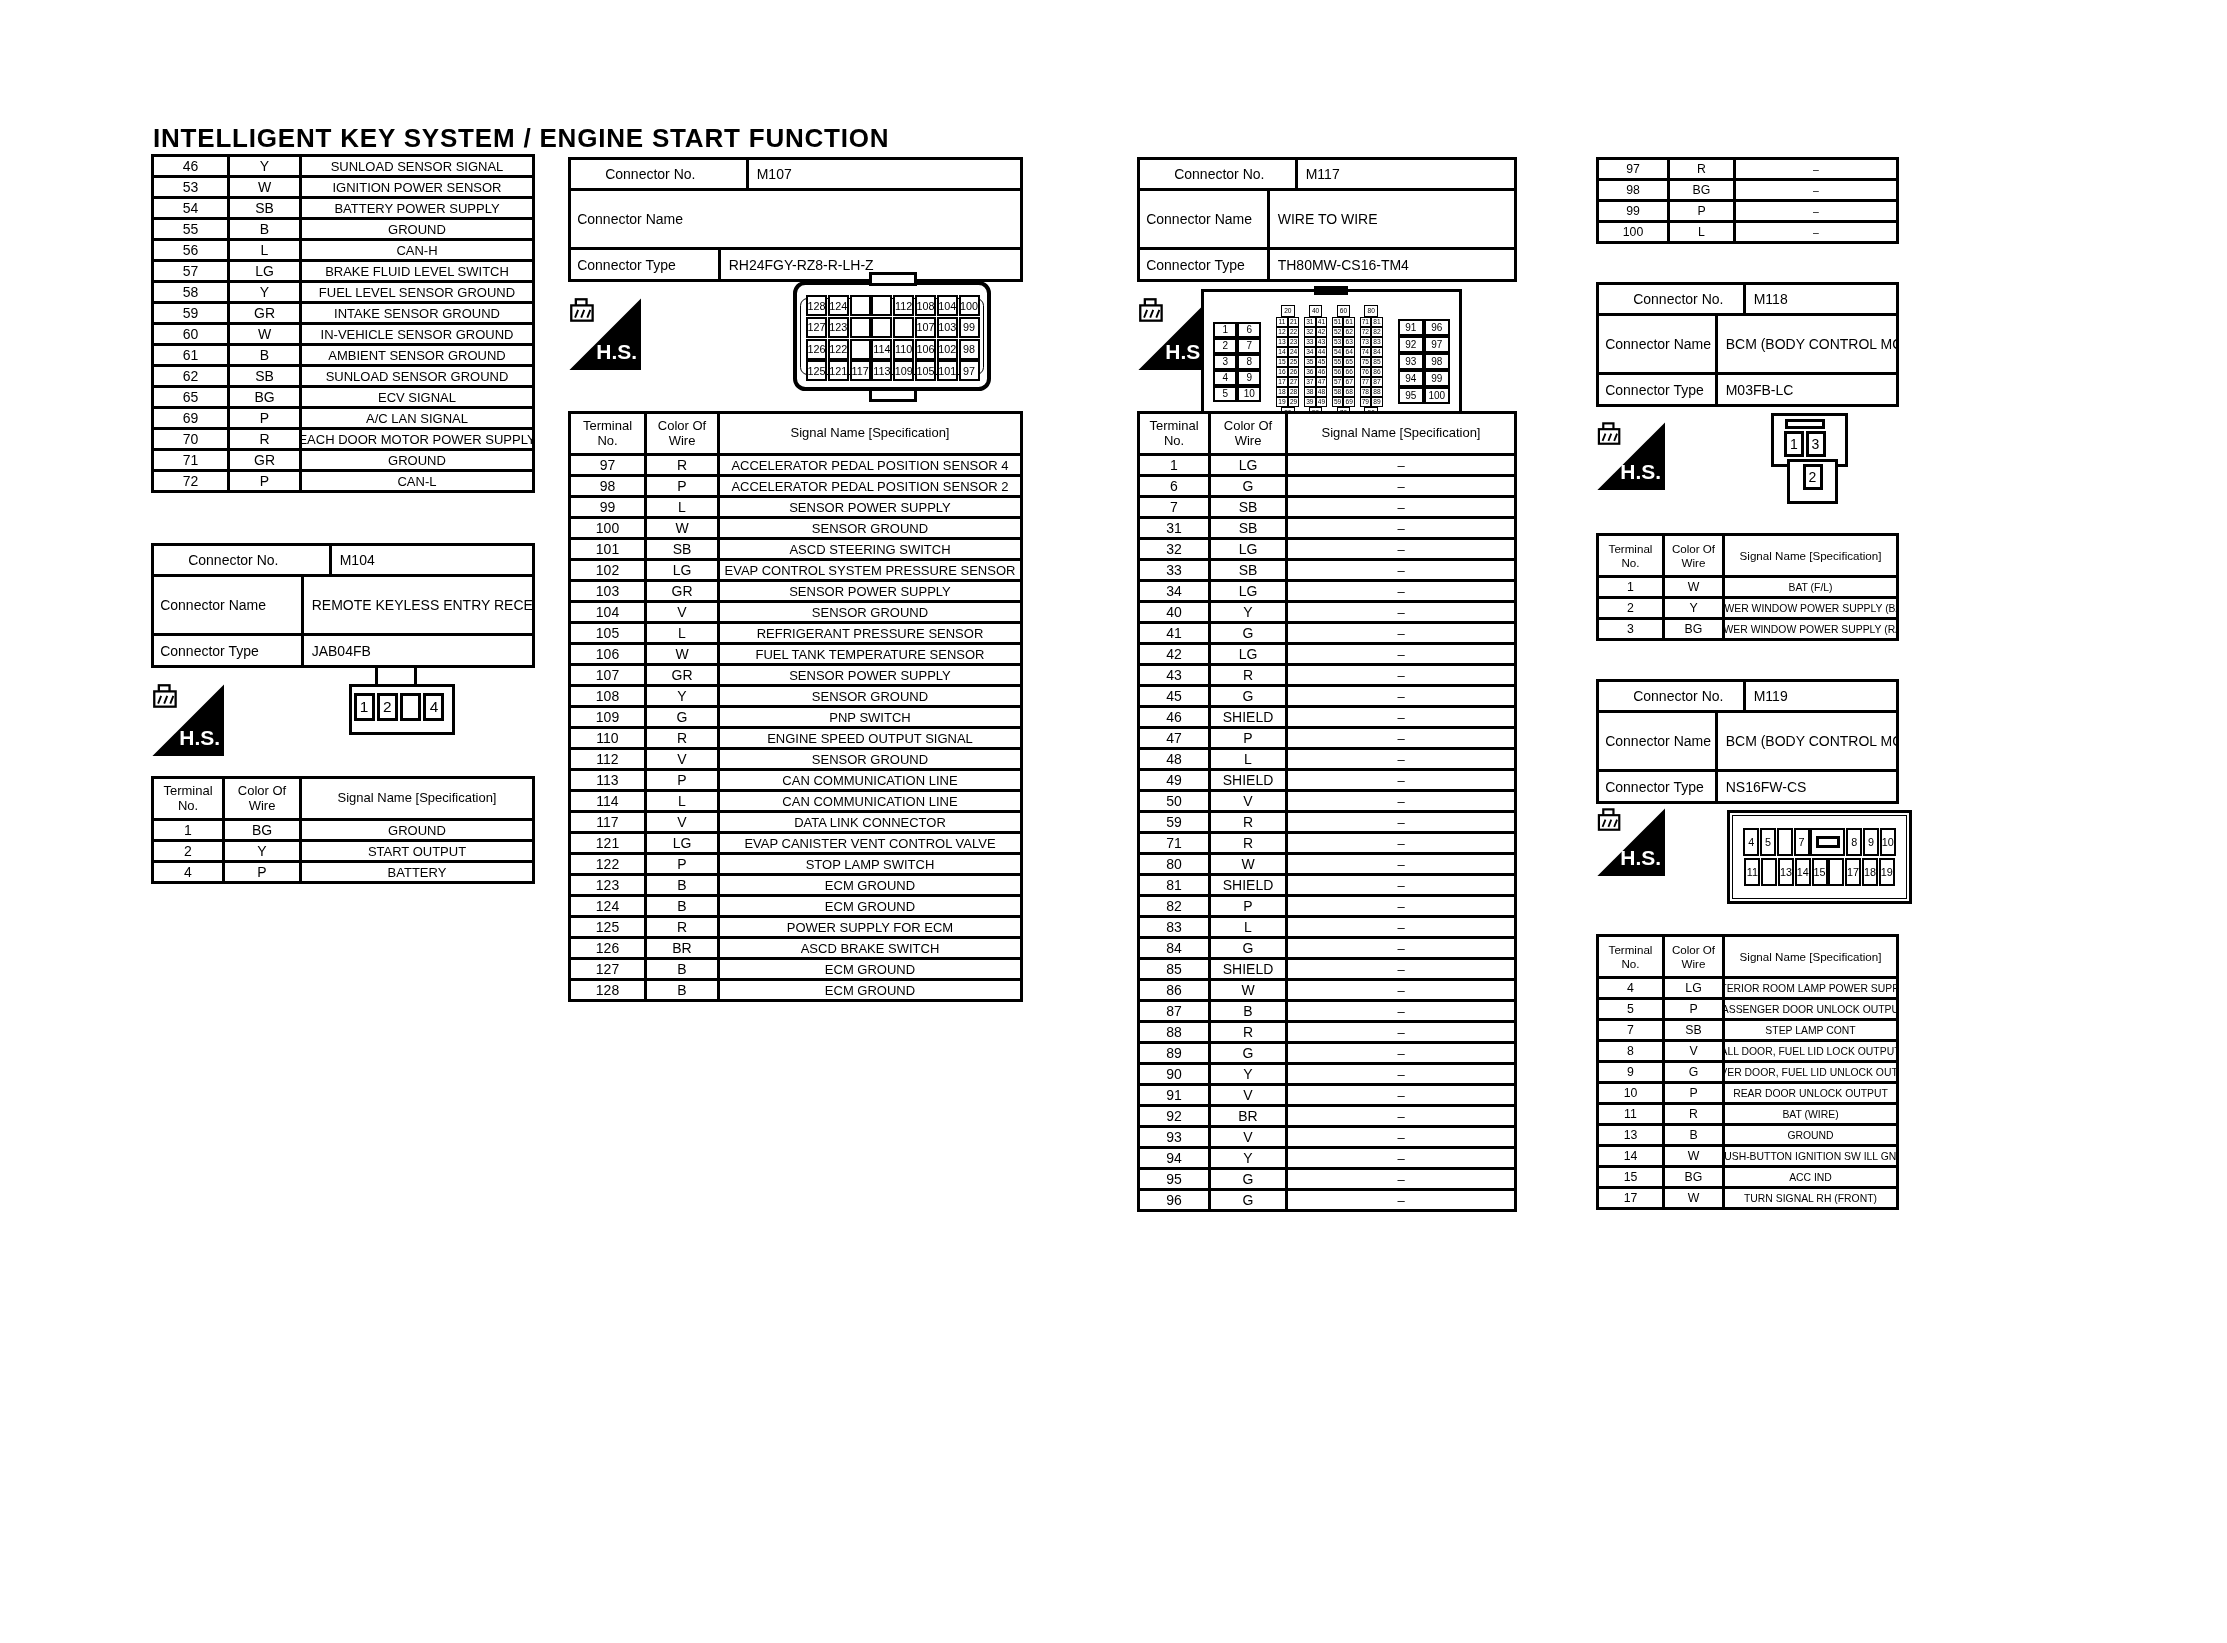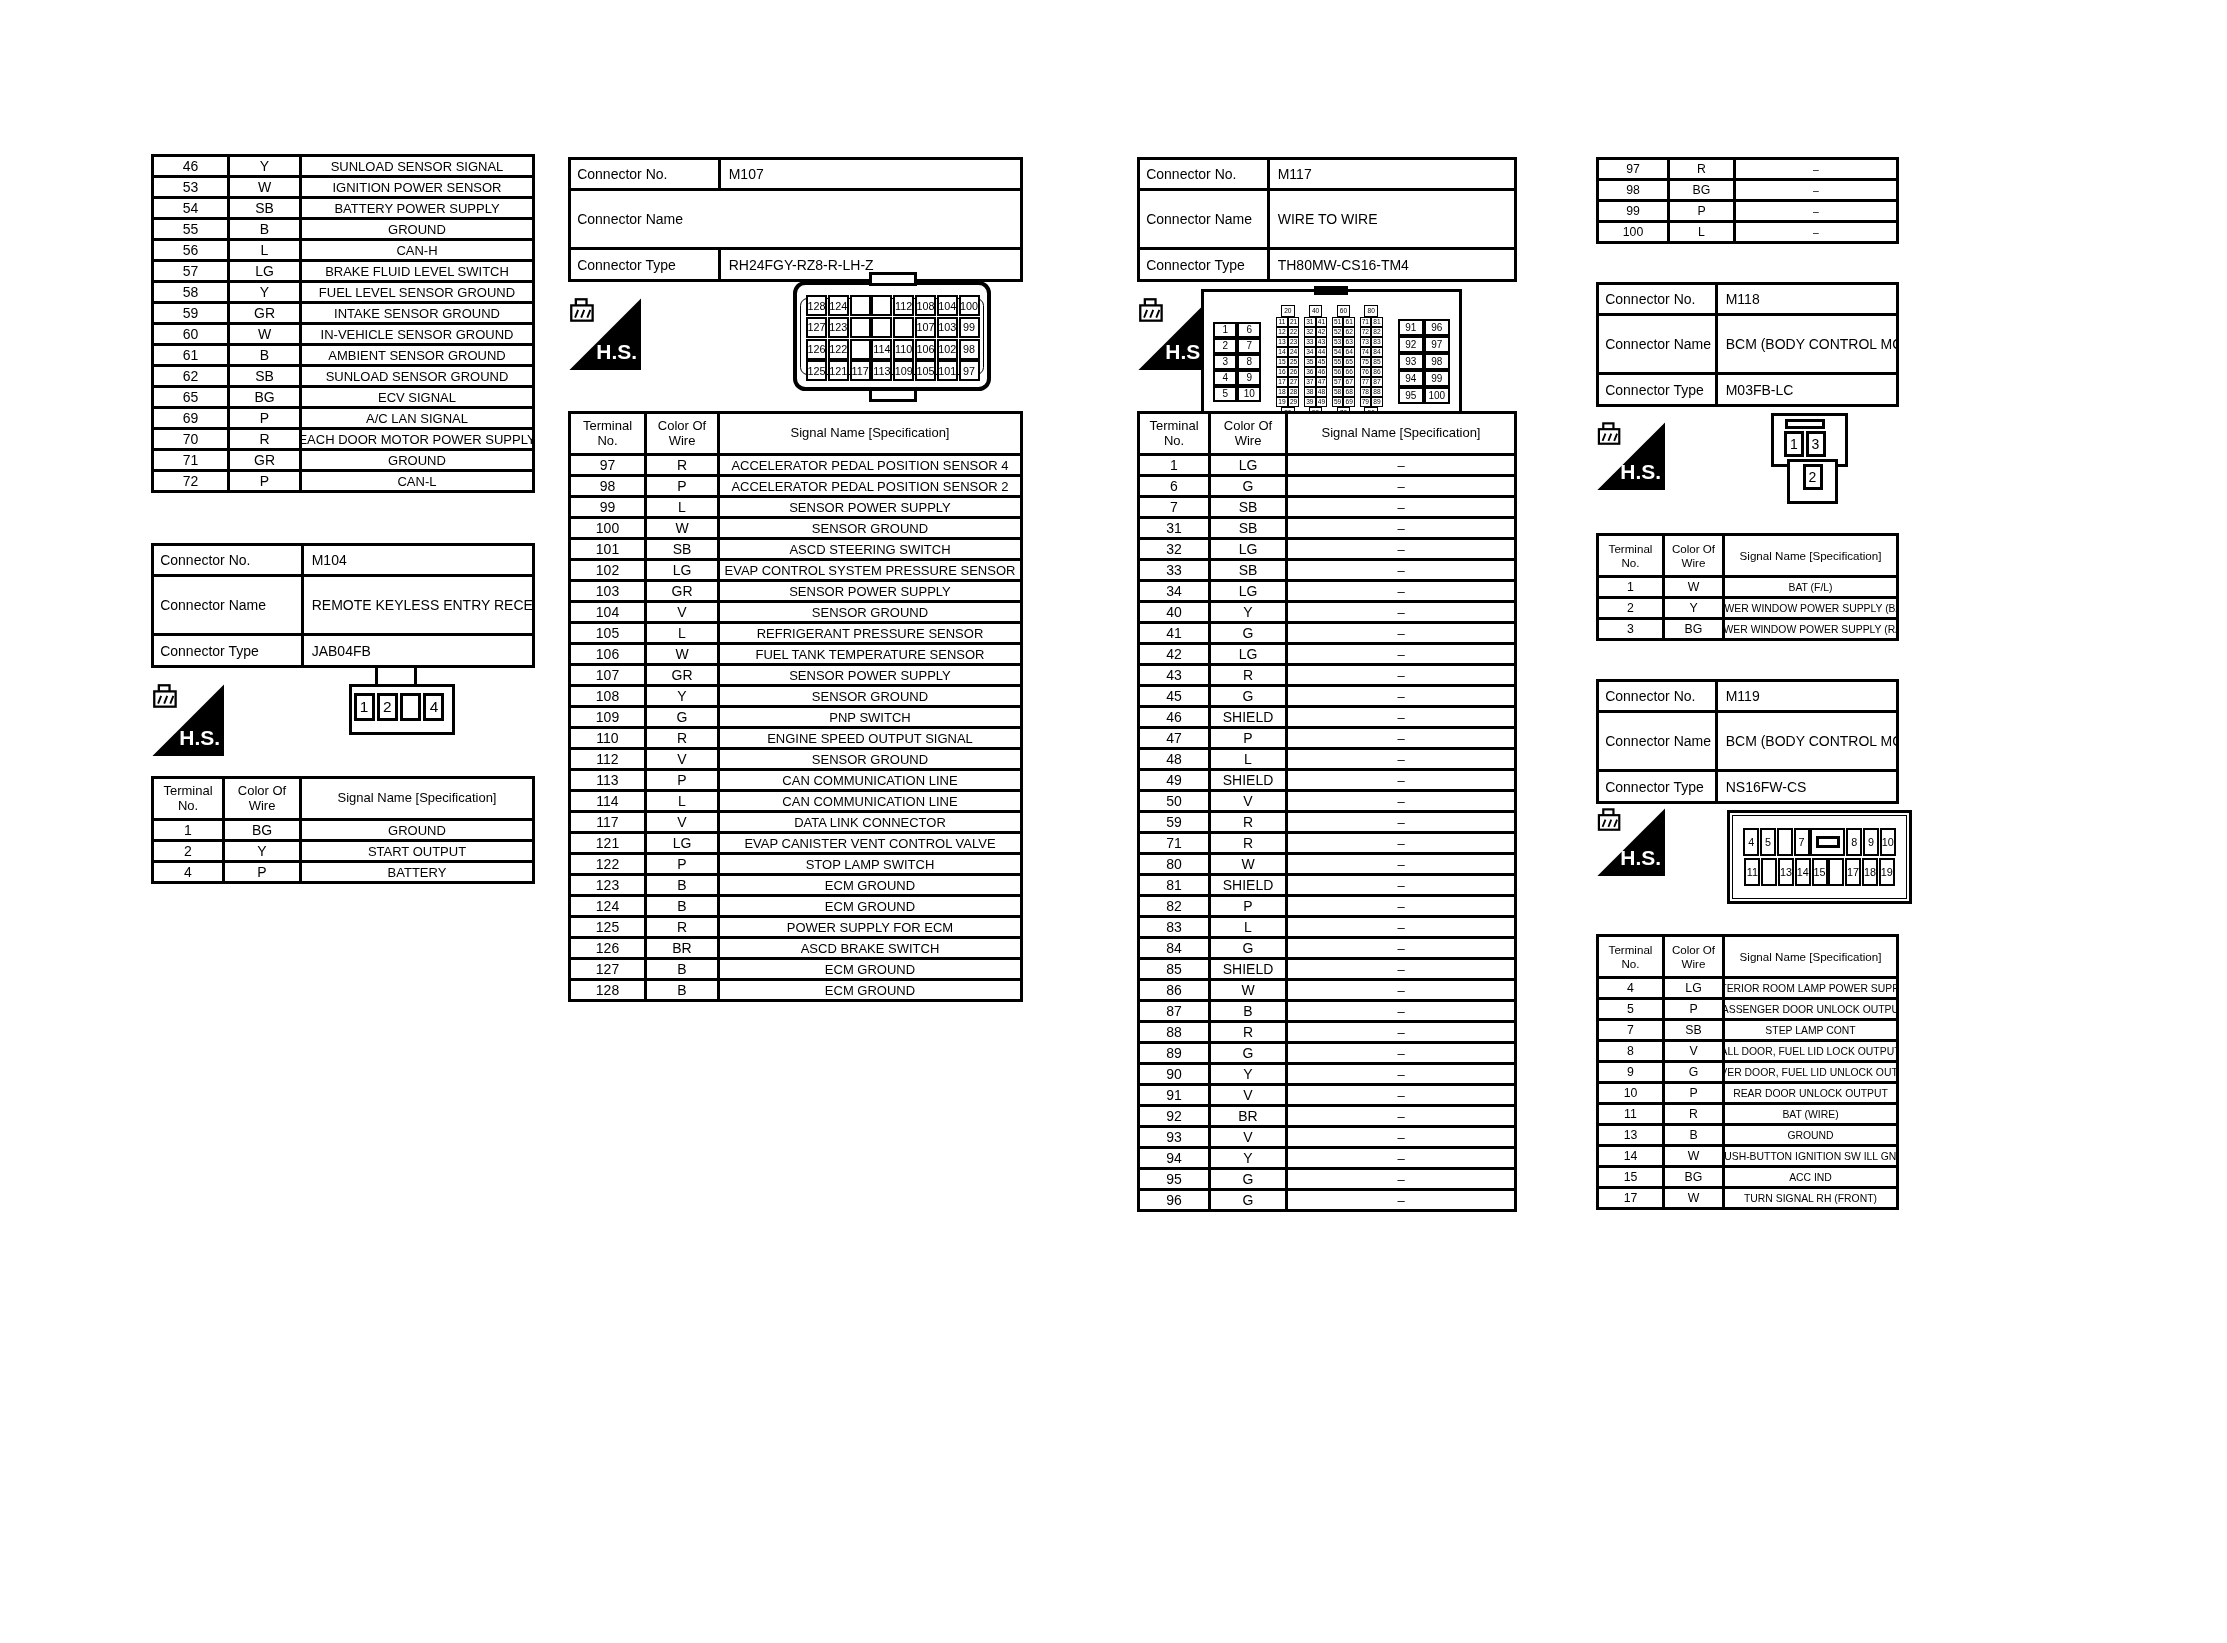--- a/index.html
+++ b/index.html
@@ -23,21 +23,21 @@
   .th .td{font-size:13px;white-space:pre-line;text-align:center;line-height:1.15;}
   .th .td.sig{font-size:13px;}
   .small .th .td{font-size:11.6px;}
 
   
   .chd .hrow{display:grid;grid-template-columns:var(--lc) 1fr;align-items:center;}
   .chd .hrow + .hrow{border-top:3.1px solid #000;}
   .chd .lab{font-size:14px;padding-left:6.2px;align-self:center;}
   .chd .val{font-size:14px;padding-left:7.7px;border-left:3.1px solid #000;height:100%;
             display:flex;align-items:center;white-space:nowrap;overflow:hidden;}
-  .h1{height:28px;} .h2{height:56px;} .h3{height:29px;}
+  .h1{height:28px;padding-left:28px;} .h2{height:56px;} .h3{height:29px;}
 
   
   .hs{position:absolute;width:73px;height:73px;}
   .hs .tri{position:absolute;inset:0;background:#000;clip-path:polygon(100% 2%,100% 100%,2% 100%);}
   .hs .hstxt{position:absolute;right:3.9px;bottom:6.2px;color:#fff;font-weight:bold;font-size:21px;}
   .hs svg{position:absolute;left:0;top:0;}
 
   
   .d104{position:absolute;left:349px;top:665px;width:108px;height:71px;}
   .d104 .body{position:absolute;left:0;top:18.5px;width:100px;height:45px;border:3.9px solid #000;background:#fff;}
@@ -84,20 +84,21 @@
   .d119 .row{display:flex;gap:0.8px;}
   .d119 .pin{width:16px;height:28.6px;font-size:10.8px;border-width:2.3px;}
   .d119 .slot{width:35px;height:28.6px;border:2.3px solid #000;box-sizing:border-box;display:flex;align-items:center;justify-content:center;background:#fff;}
   .d119 .slot i{display:block;width:24px;height:11.6px;border:3.1px solid #000;box-sizing:border-box;}
 </style>
 </head>
 <body>
 
 <div id="page">
 
+  <div class="title">INTELLIGENT KEY SYSTEM / ENGINE START FUNCTION</div>
 
   <div class="tbl" style="left:151px;top:154px;width:384px;">
 
   <div class="tr" style="grid-template-columns:73px 72px 1fr;">
         <div class="td">46</div>
         <div class="td">Y</div>
         <div class="td sig">SUNLOAD SENSOR SIGNAL</div>
       </div>
       <div class="tr" style="grid-template-columns:73px 72px 1fr;">
         <div class="td">53</div>

